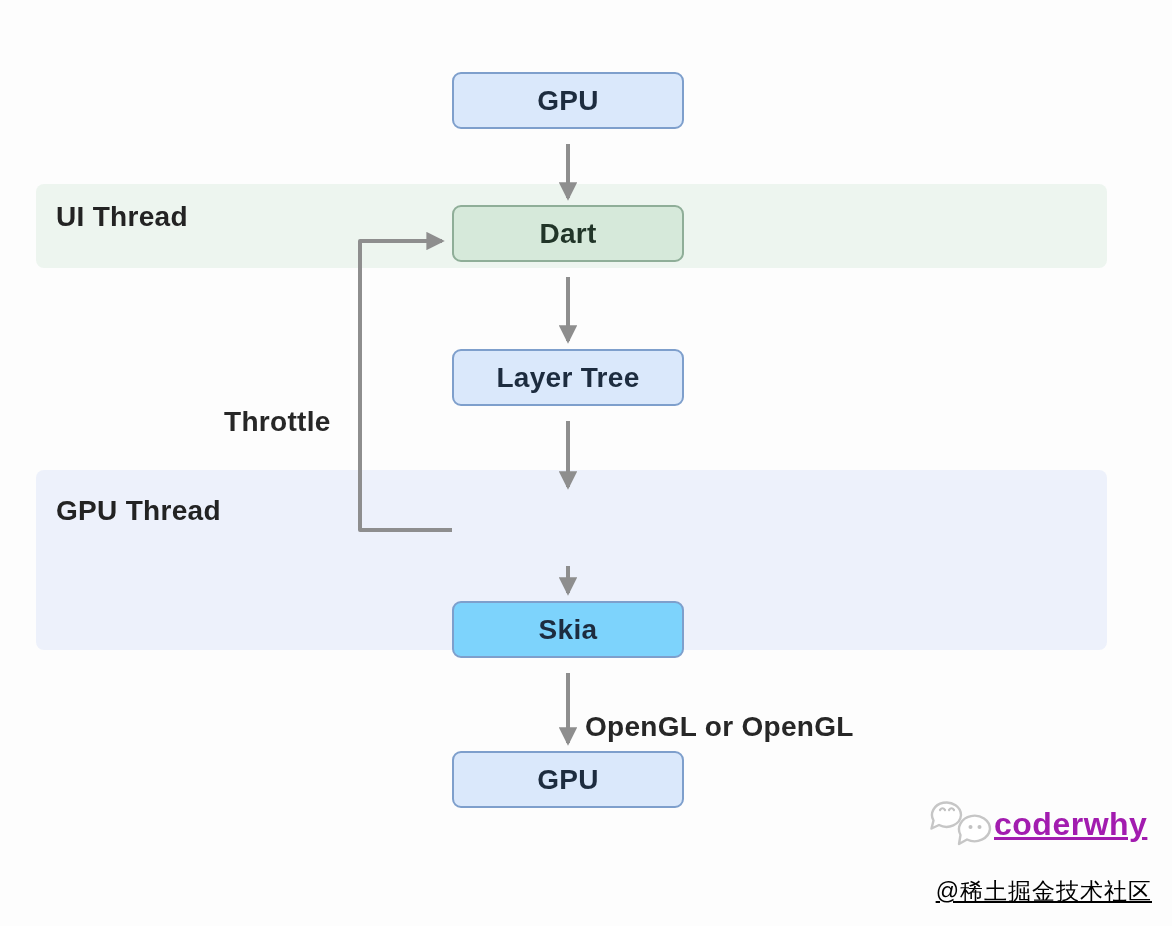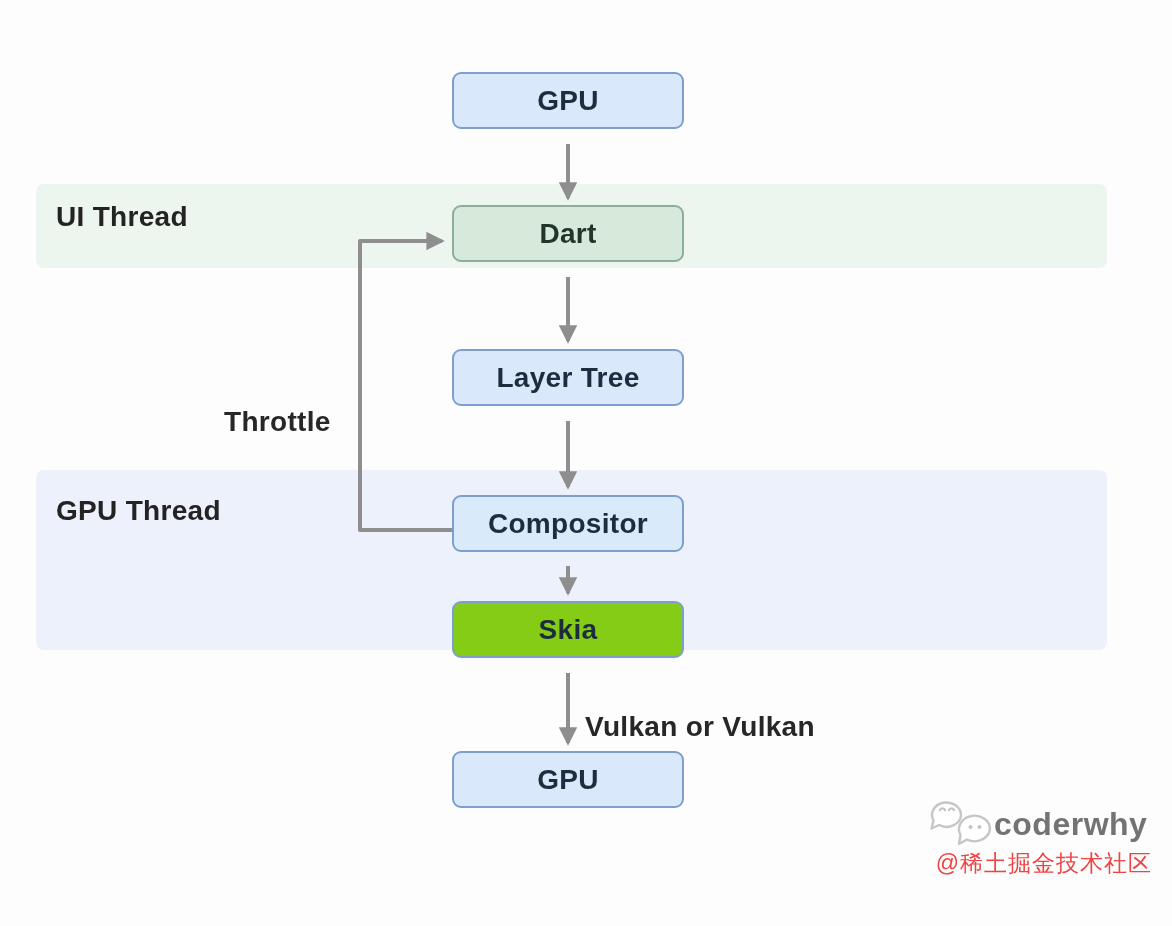--- a/index.html
+++ b/index.html
@@ -43,34 +43,34 @@
   .edge-label{
     position:absolute;z-index:4;
     font-size:28px;font-weight:600;color:#272727;letter-spacing:0.3px;
   }
   #label-throttle{left:224px;top:370px;margin-top:36px;}
   #label-api{left:585px;top:711px;}
   .watermark{position:absolute;z-index:5;}
   #wm-icon{position:absolute;left:930px;top:798px;width:64px;height:56px;}
   #wm-brand{
     position:absolute;left:994px;top:806px;
-    font-size:32px;font-weight:700;color:#737373;
-    letter-spacing:0.5px;z-index:5;
+    font-size:32px;font-weight:700;color:#a21caf;
+    letter-spacing:0.5px;z-index:5;text-decoration:underline;
   }
   #wm-badge{
     position:absolute;left:1014px;top:833px;width:154px;height:32px;
     background:#dadada;color:#2f2f2f;
     font-size:24px;font-weight:700;
     display:flex;align-items:center;justify-content:center;
     z-index:6;letter-spacing:0.3px;
   }
   #wm-credit{
-    position:absolute;right:20px;top:848px;
-    font-size:23px;font-weight:500;color:#ef4444;
-    letter-spacing:1px;z-index:5;
+    position:absolute;right:20px;top:876px;
+    font-size:23px;font-weight:500;color:#000000;
+    letter-spacing:1px;z-index:5;text-decoration:underline;
   }
 </style>
 </head>
 <body>
 
 <div class="stage" style="--arrow-color: #8e8e8e;">
 
   <div class="band" id="band-ui" style="background: rgb(237, 245, 239);">
     <div class="band-label" style="color: rgb(35, 35, 35);">UI Thread</div>
   </div>
@@ -94,32 +94,29 @@
 
   <div class="node" id="node-gpu-top" style="background: rgb(218, 232, 251); border-color: rgb(126, 159, 204); color: rgb(29, 44, 63);">
     <span>GPU</span>
   </div>
   <div class="node" id="node-dart" style="background: rgb(214, 233, 218); border-color: rgb(143, 174, 152); color: rgb(33, 53, 40);">
     <span>Dart</span>
   </div>
   <div class="node" id="node-layer-tree" style="background: rgb(218, 232, 251); border-color: rgb(126, 159, 204); color: rgb(29, 44, 63);">
     <span>Layer Tree</span>
   </div>
-  <div class="node" id="node-compositor" style="background: rgb(217, 235, 251); border-color: rgb(126, 159, 204); color: rgb(29, 44, 63);">
-    <span>Compositor</span>
-  </div>
-  <div class="node" id="node-skia" style="background: #84cc16; border-color: rgb(126, 159, 204); color: rgb(29, 44, 63);">
+  <div class="node" id="node-skia" style="background: #7dd3fc; border-color: rgb(126, 159, 204); color: rgb(29, 44, 63);">
     <span>Skia</span>
   </div>
   <div class="node" id="node-gpu-bottom" style="background: rgb(218, 232, 251); border-color: rgb(126, 159, 204); color: rgb(29, 44, 63);">
     <span>GPU</span>
   </div>
 
   <div class="edge-label" id="label-throttle">Throttle</div>
-  <div class="edge-label" id="label-api">Vulkan or Vulkan</div>
+  <div class="edge-label" id="label-api">OpenGL or OpenGL</div>
 
   <svg id="wm-icon" class="watermark" viewBox="0 0 64 56">
     <g fill="#ffffff" stroke="#c6c6c6" stroke-width="2.4" stroke-linejoin="round">
       <path d="M31 17 a14.5 12.5 0 1 0 -27.5 5.5 l-2 8 7.5 -3.5 a14.5 12.5 0 0 0 22 -10 z"></path>
       <path d="M60 31 a15.5 13.5 0 1 0 -29.5 6 l-1.5 9 8 -4.5 a15.5 13.5 0 0 0 23 -10.5 z"></path>
     </g>
     <g stroke="#c2c2c2" stroke-width="2.2" fill="none" stroke-linecap="round">
       <path d="M10 12 q2.5 -3.5 5 0"></path>
       <path d="M19 12 q2.5 -3.5 5 0"></path>
     </g>

